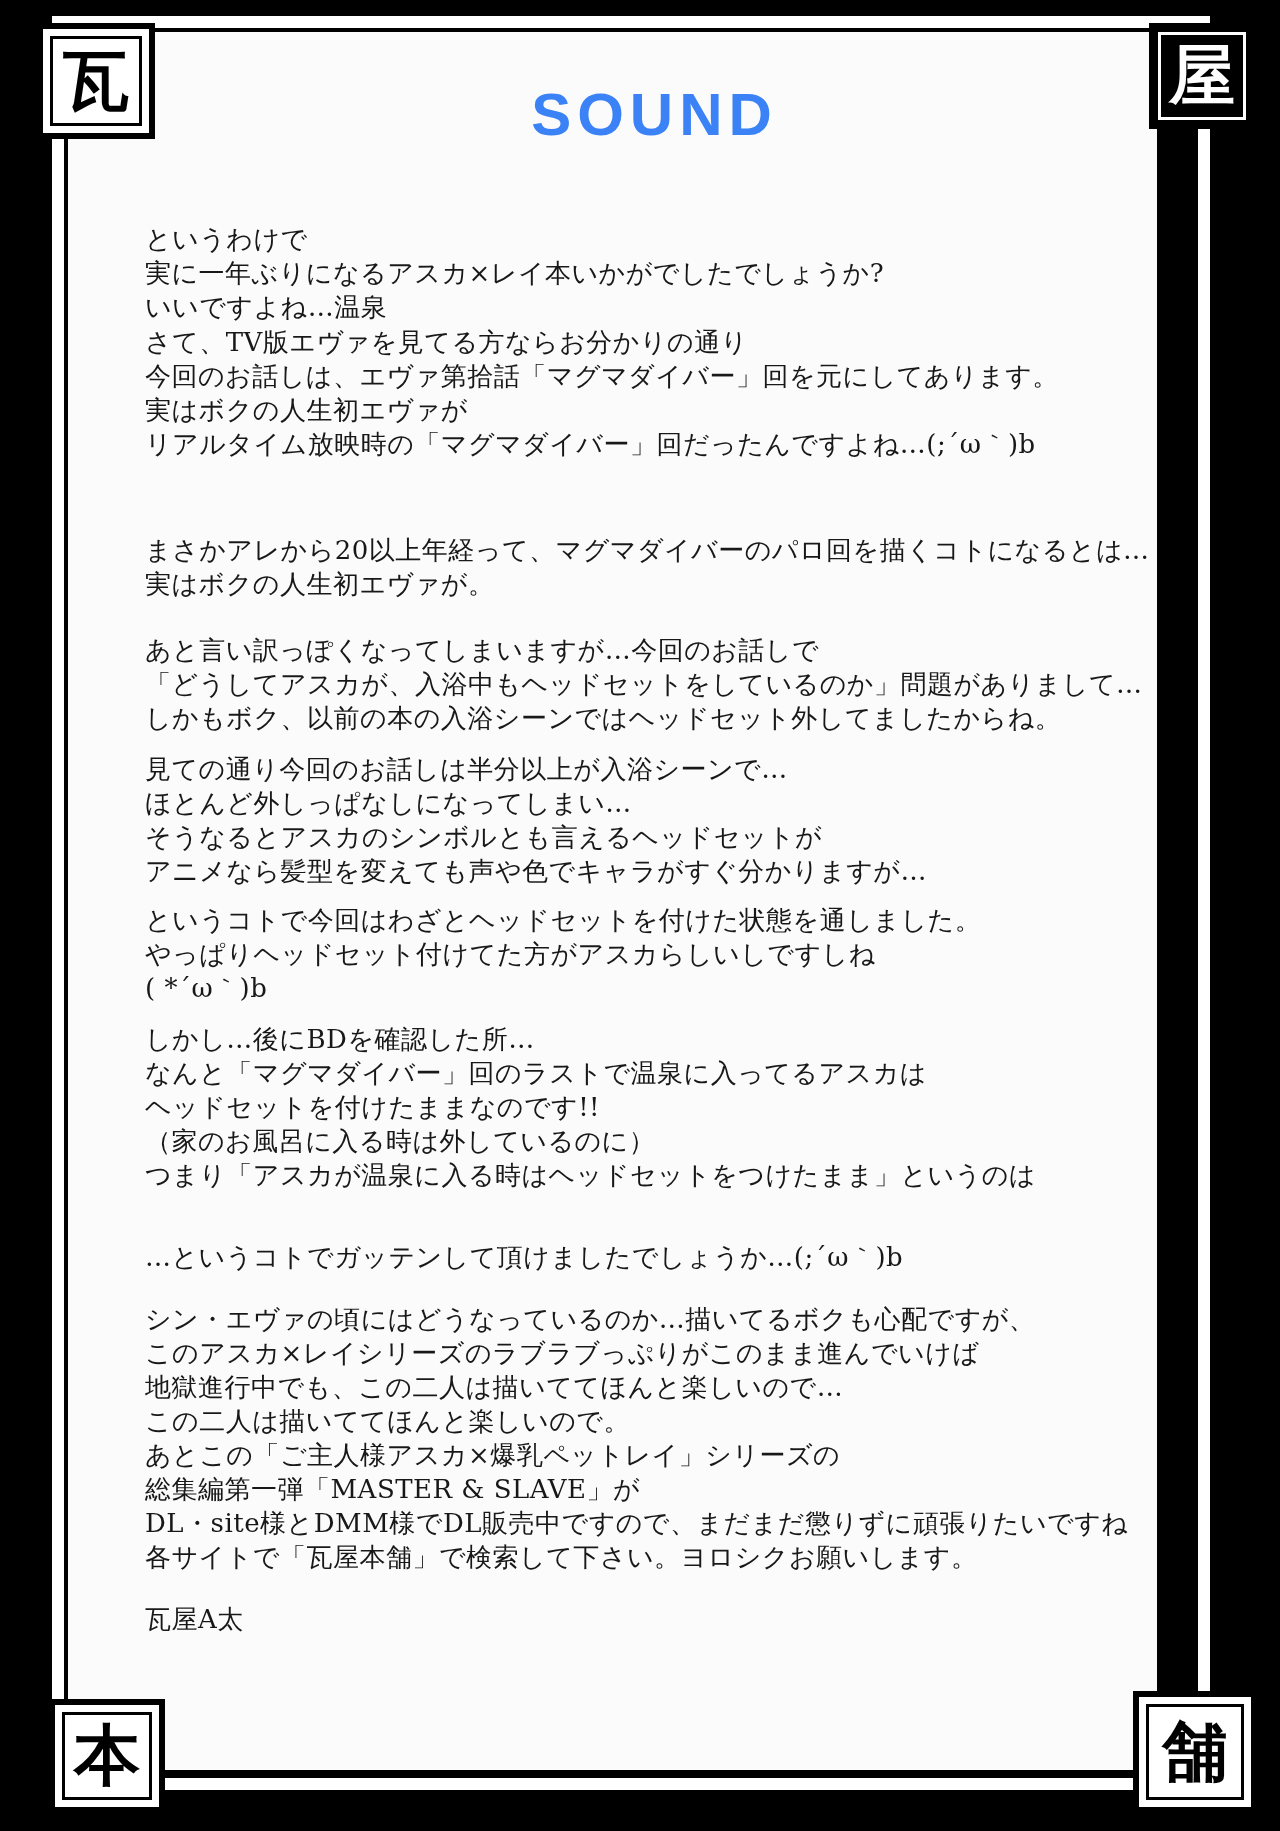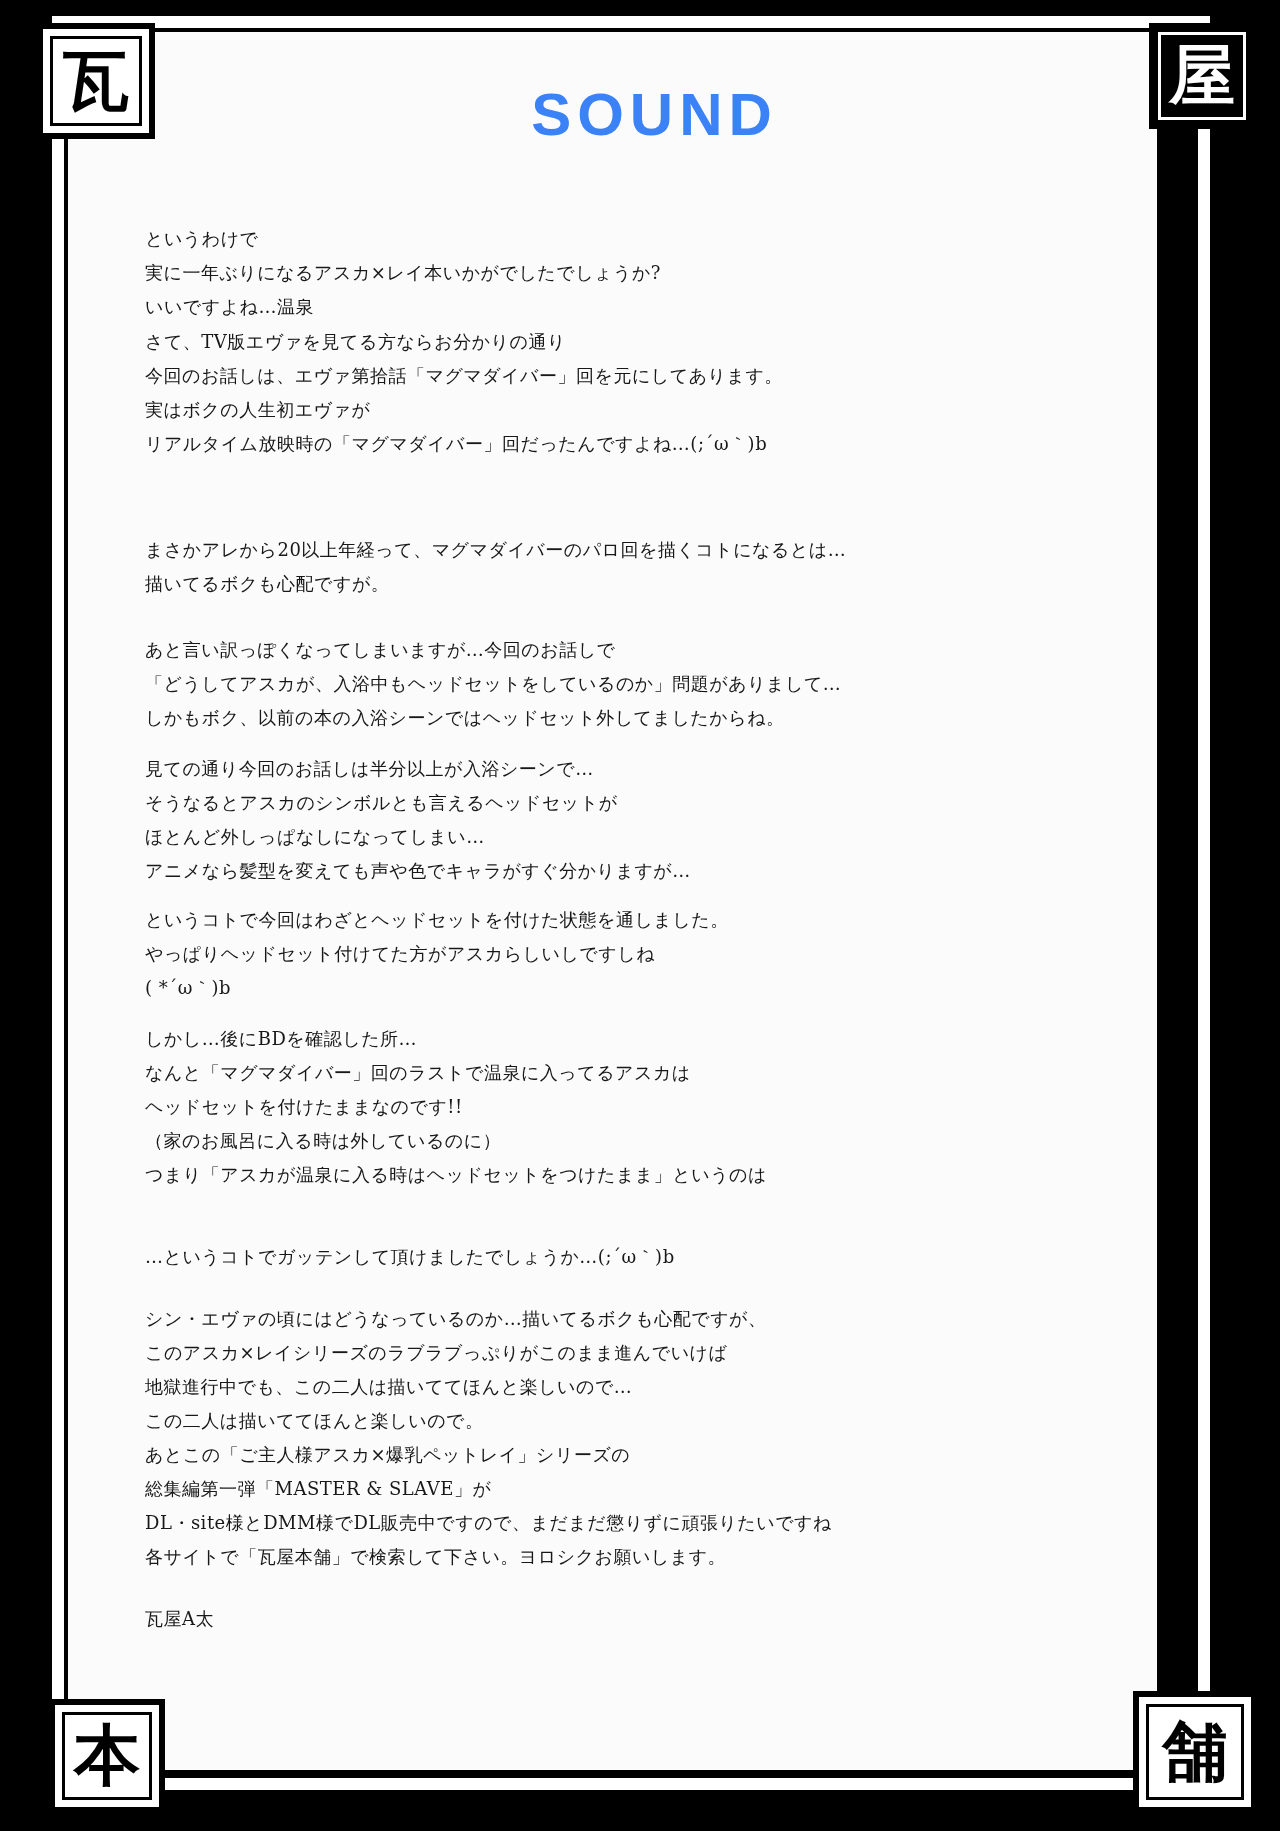--- a/index.html
+++ b/index.html
@@ -39,21 +39,21 @@
     line-height:58px;
     letter-spacing:6px;
     color:#3b82f6;
     z-index:3;
   }
   .para{
     position:absolute;
     left:145px;
     width:980px;
     color:#181818;
-    font-size:18px;
+    font-size:26px;
     line-height:34px;
     letter-spacing:0.5px;
     z-index:3;
     white-space:nowrap;
   }
   
   .corner{
     position:absolute;
     display:flex;align-items:center;justify-content:center;
     font-size:66px;
@@ -97,33 +97,33 @@
 
 <div class="para" style="top:325px">
   <div class="line">さて、TV版エヴァを見てる方ならお分かりの通り</div>
   <div class="line">今回のお話しは、エヴァ第拾話「マグマダイバー」回を元にしてあります。</div>
   <div class="line">実はボクの人生初エヴァが</div>
   <div class="line">リアルタイム放映時の「マグマダイバー」回だったんですよね…(;´ω｀)b</div>
 </div>
 
 <div class="para" style="top:533px">
   <div class="line">まさかアレから20以上年経って、マグマダイバーのパロ回を描くコトになるとは…</div>
-  <div class="line">描いてるボクも心配ですが。</div>
+  <div class="line">実はボクの人生初エヴァが。</div>
 </div>
 
 <div class="para" style="top:633px">
   <div class="line">あと言い訳っぽくなってしまいますが…今回のお話しで</div>
   <div class="line">「どうしてアスカが、入浴中もヘッドセットをしているのか」問題がありまして…</div>
   <div class="line">しかもボク、以前の本の入浴シーンではヘッドセット外してましたからね。</div>
 </div>
 
 <div class="para" style="top:752px">
   <div class="line">見ての通り今回のお話しは半分以上が入浴シーンで…</div>
+  <div class="line">ほとんど外しっぱなしになってしまい…</div>
   <div class="line">そうなるとアスカのシンボルとも言えるヘッドセットが</div>
-  <div class="line">ほとんど外しっぱなしになってしまい…</div>
   <div class="line">アニメなら髪型を変えても声や色でキャラがすぐ分かりますが…</div>
 </div>
 
 <div class="para" style="top:903px">
   <div class="line">というコトで今回はわざとヘッドセットを付けた状態を通しました。</div>
   <div class="line">やっぱりヘッドセット付けてた方がアスカらしいしですしね</div>
   <div class="line">( *´ω｀)b</div>
 </div>
 
 <div class="para" style="top:1022px">

